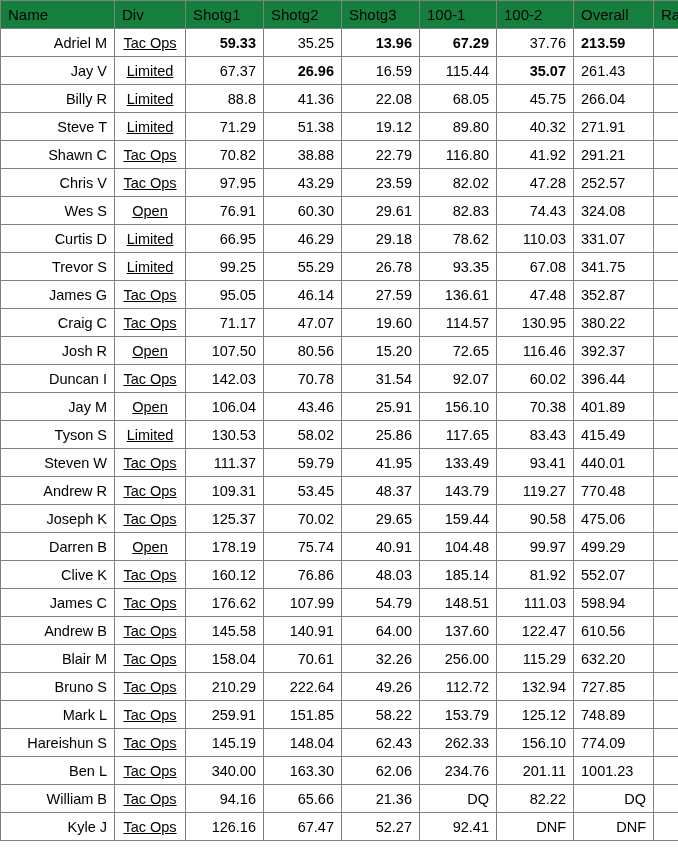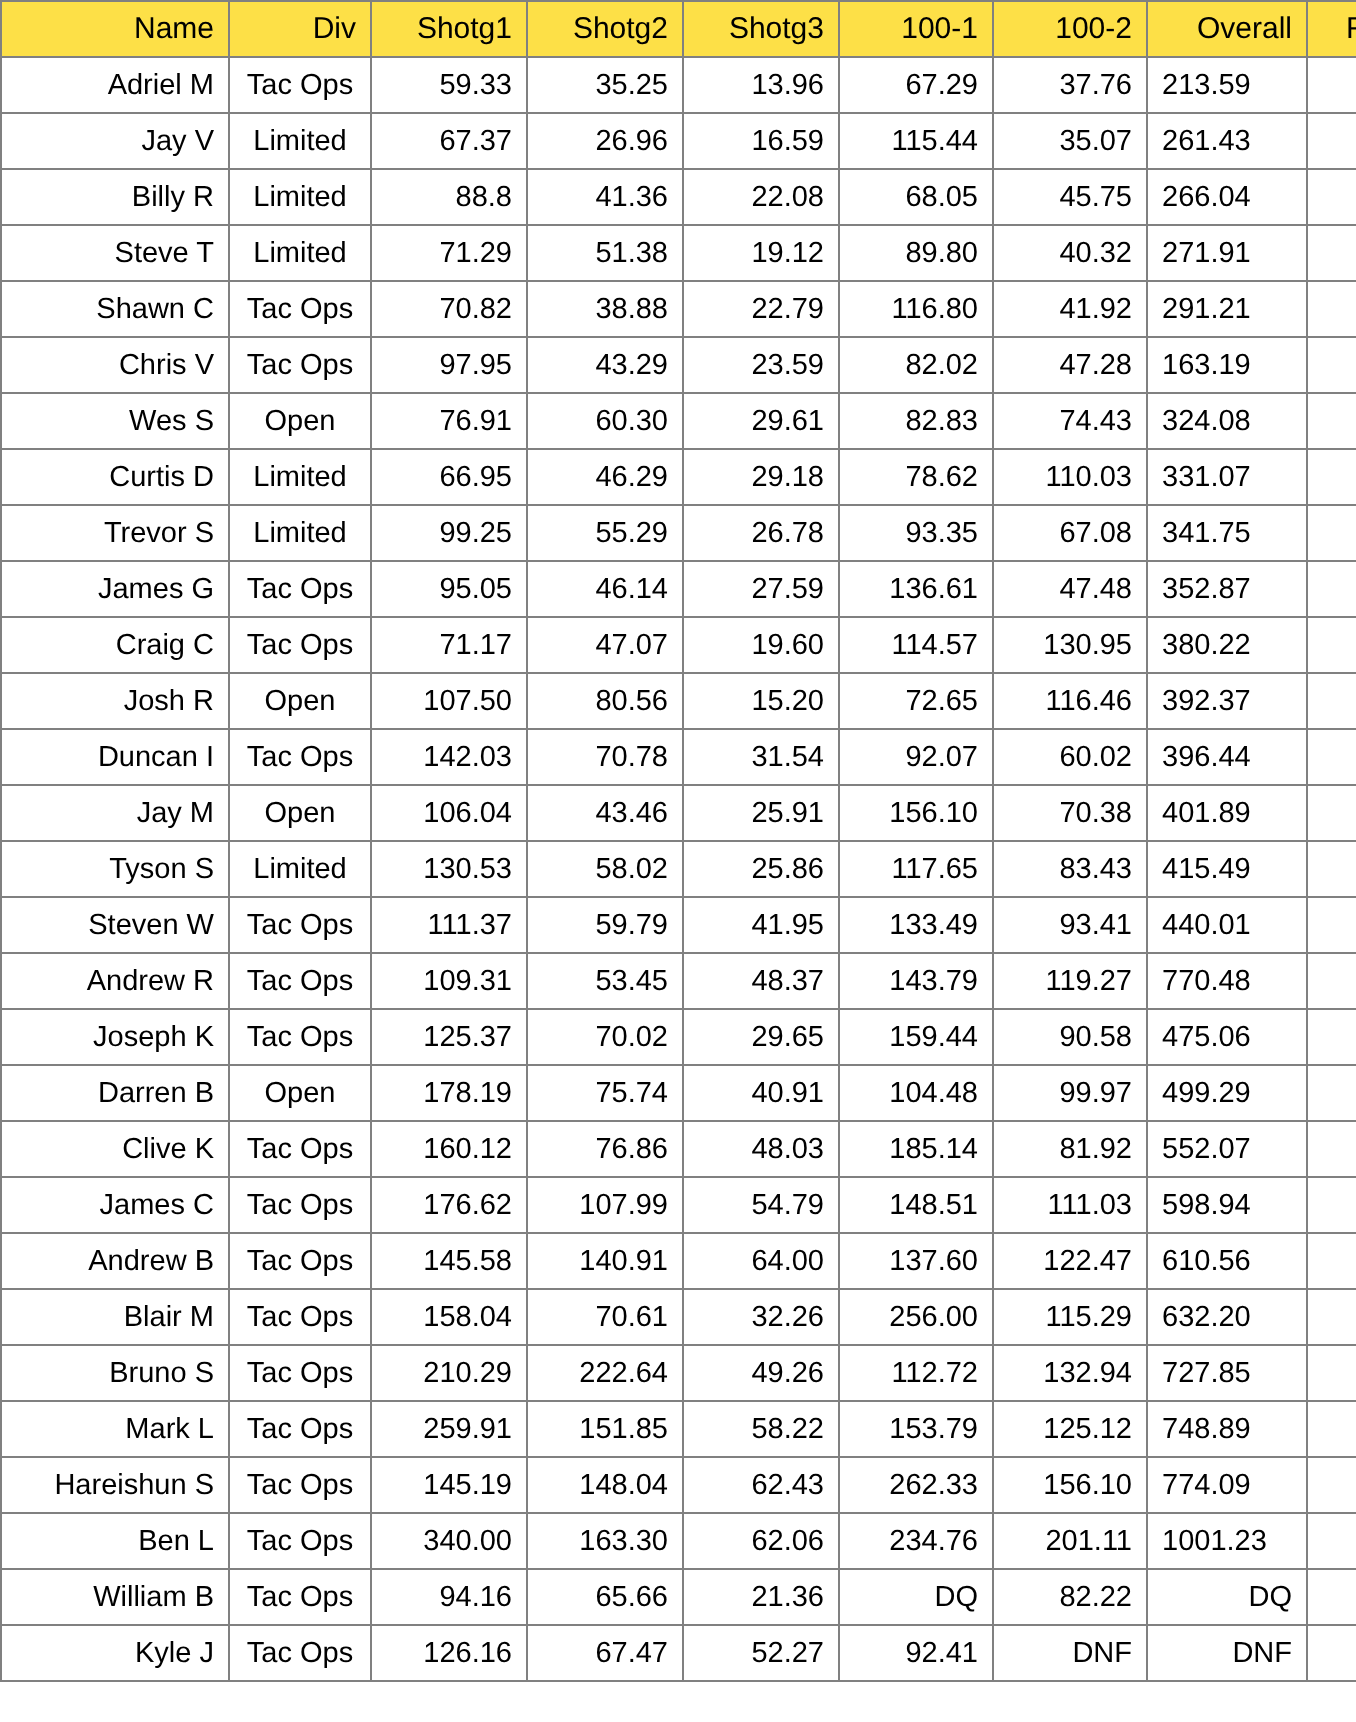--- a/index.html
+++ b/index.html
@@ -22,42 +22,42 @@
   }
   #results-table th,
   #results-table td {
     border: 1px solid #808080;
     height: 27px;
     padding: 0 7px;
     white-space: nowrap;
     overflow: hidden;
   }
   #results-table thead th {
-    background: #fde047;
+    background: #15803d;
     font-weight: normal;
     font-size: 15px;
-    text-align: right;
+    text-align: left;
   }
   
   col.c-name     { width: 114px; }
   col.c-div      { width: 71px; }
   col.c-shotg1   { width: 78px; }
   col.c-shotg2   { width: 78px; }
   col.c-shotg3   { width: 78px; }
   col.c-100a     { width: 77px; }
   col.c-100b     { width: 77px; }
   col.c-overall  { width: 80px; }
   col.c-rank     { width: 62px; }
 
   td.name    { text-align: right; }
-  td.div     { text-align: center; }
+  td.div     { text-align: center; text-decoration: underline; }
   td.num     { text-align: right; }
   td.rank    { text-align: right; }
   td.overall { }
-  td.strong  { font-weight: normal; }
+  td.strong  { font-weight: bold; }
 </style>
 </head>
 <body>
 
 <table id="results-table">
   <colgroup>
     <col class="c-name">
       <col class="c-div">
       <col class="c-shotg1">
       <col class="c-shotg2">
@@ -137,21 +137,21 @@
         <td class="rank">5</td>
       </tr>
       <tr>
         <td class="name">Chris V</td>
         <td class="div">Tac Ops</td>
         <td class="num">97.95</td>
         <td class="num">43.29</td>
         <td class="num">23.59</td>
         <td class="num">82.02</td>
         <td class="num">47.28</td>
-        <td class="overall">163.19</td>
+        <td class="overall">252.57</td>
         <td class="rank">6</td>
       </tr>
       <tr>
         <td class="name">Wes S</td>
         <td class="div">Open</td>
         <td class="num">76.91</td>
         <td class="num">60.30</td>
         <td class="num">29.61</td>
         <td class="num">82.83</td>
         <td class="num">74.43</td>

